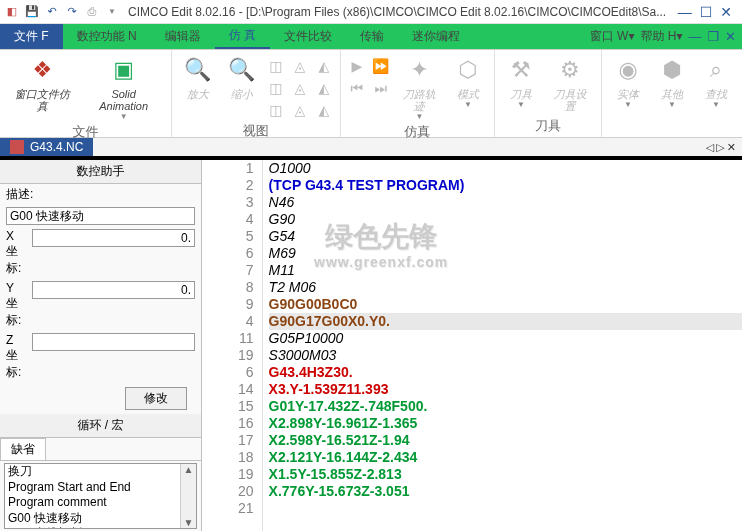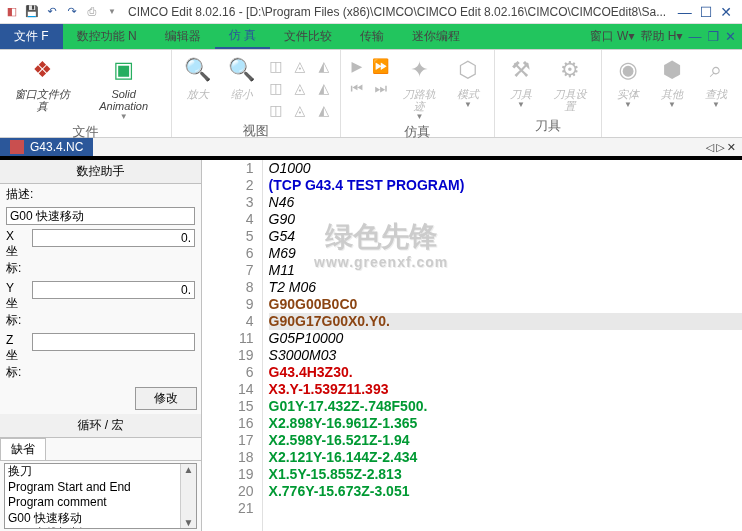--- a/index.html
+++ b/index.html
@@ -35,21 +35,21 @@
 .filetab .ico { width: 14px; height: 14px; background: #c94f4f; display: inline-block; }
 .tabbar .navbtns { margin-left: auto; display: flex; align-items: center; gap: 2px; padding-right: 6px; color: #333; font-size: 11px; }
 
 .workarea { display: flex; height: calc(531px - 24px - 26px - 88px - 22px); gap: 32px; }
 .sidepanel { width: 202px; border-right: 1px solid #c0c0c0; display: flex; flex-direction: column; background: #f9f9f9; }
 .panelhdr { text-align: center; font-size: 12px; padding: 3px 0; border-bottom: 1px solid #c0c0c0; background: #f0f0f0; }
 .fieldrow { display: flex; align-items: flex-start; padding: 2px 6px; gap: 4px; font-size: 12px; }
 .fieldrow label { width: 50px; }
 .fieldrow input { flex: 1; border: 1px solid #999; padding: 1px 3px; font-size: 12px; text-align: right; background:#fff; }
 .fieldrow input.left { text-align: left; }
-.btnrow { display:flex; justify-content:flex-end; padding: 4px 4px; }
+.btnrow { display:flex; justify-content:flex-end; padding: 4px 14px; }
 .btnrow button { padding: 2px 18px; font-size: 12px; border:1px solid #999; background:#f0f0f0; }
 .listbox { border: 1px solid #999; margin: 2px 4px; flex: 1; overflow: hidden; background: #fff; font-family: "SimSun", monospace; font-size: 12px; position: relative; }
 .listbox .li { padding: 0 3px; line-height: 1.3; white-space: nowrap; }
 .listbox .scroll { position:absolute; right:0; top:0; bottom:0; width:16px; background:#f0f0f0; border-left:1px solid #ccc; display:flex; flex-direction:column; align-items:center; justify-content:space-between; color:#666; font-size:10px; }
 .tabstrip { display:flex; border-bottom:1px solid #c0c0c0; }
 .tabstrip .t { padding:2px 10px; font-size:12px; border:1px solid #c0c0c0; border-bottom:none; background:#fff; }
 
 .editor { flex: 1; display: flex; font-family: Consolas, "Courier New", monospace; font-size: 14px; overflow: hidden; position: relative; }
 .gutter { background: #fff; color: #888; text-align: right; padding: 0 8px 0 4px; border-right: 1px solid #e0e0e0; }
 .gutter div { height: 17px; line-height: 17px; }

